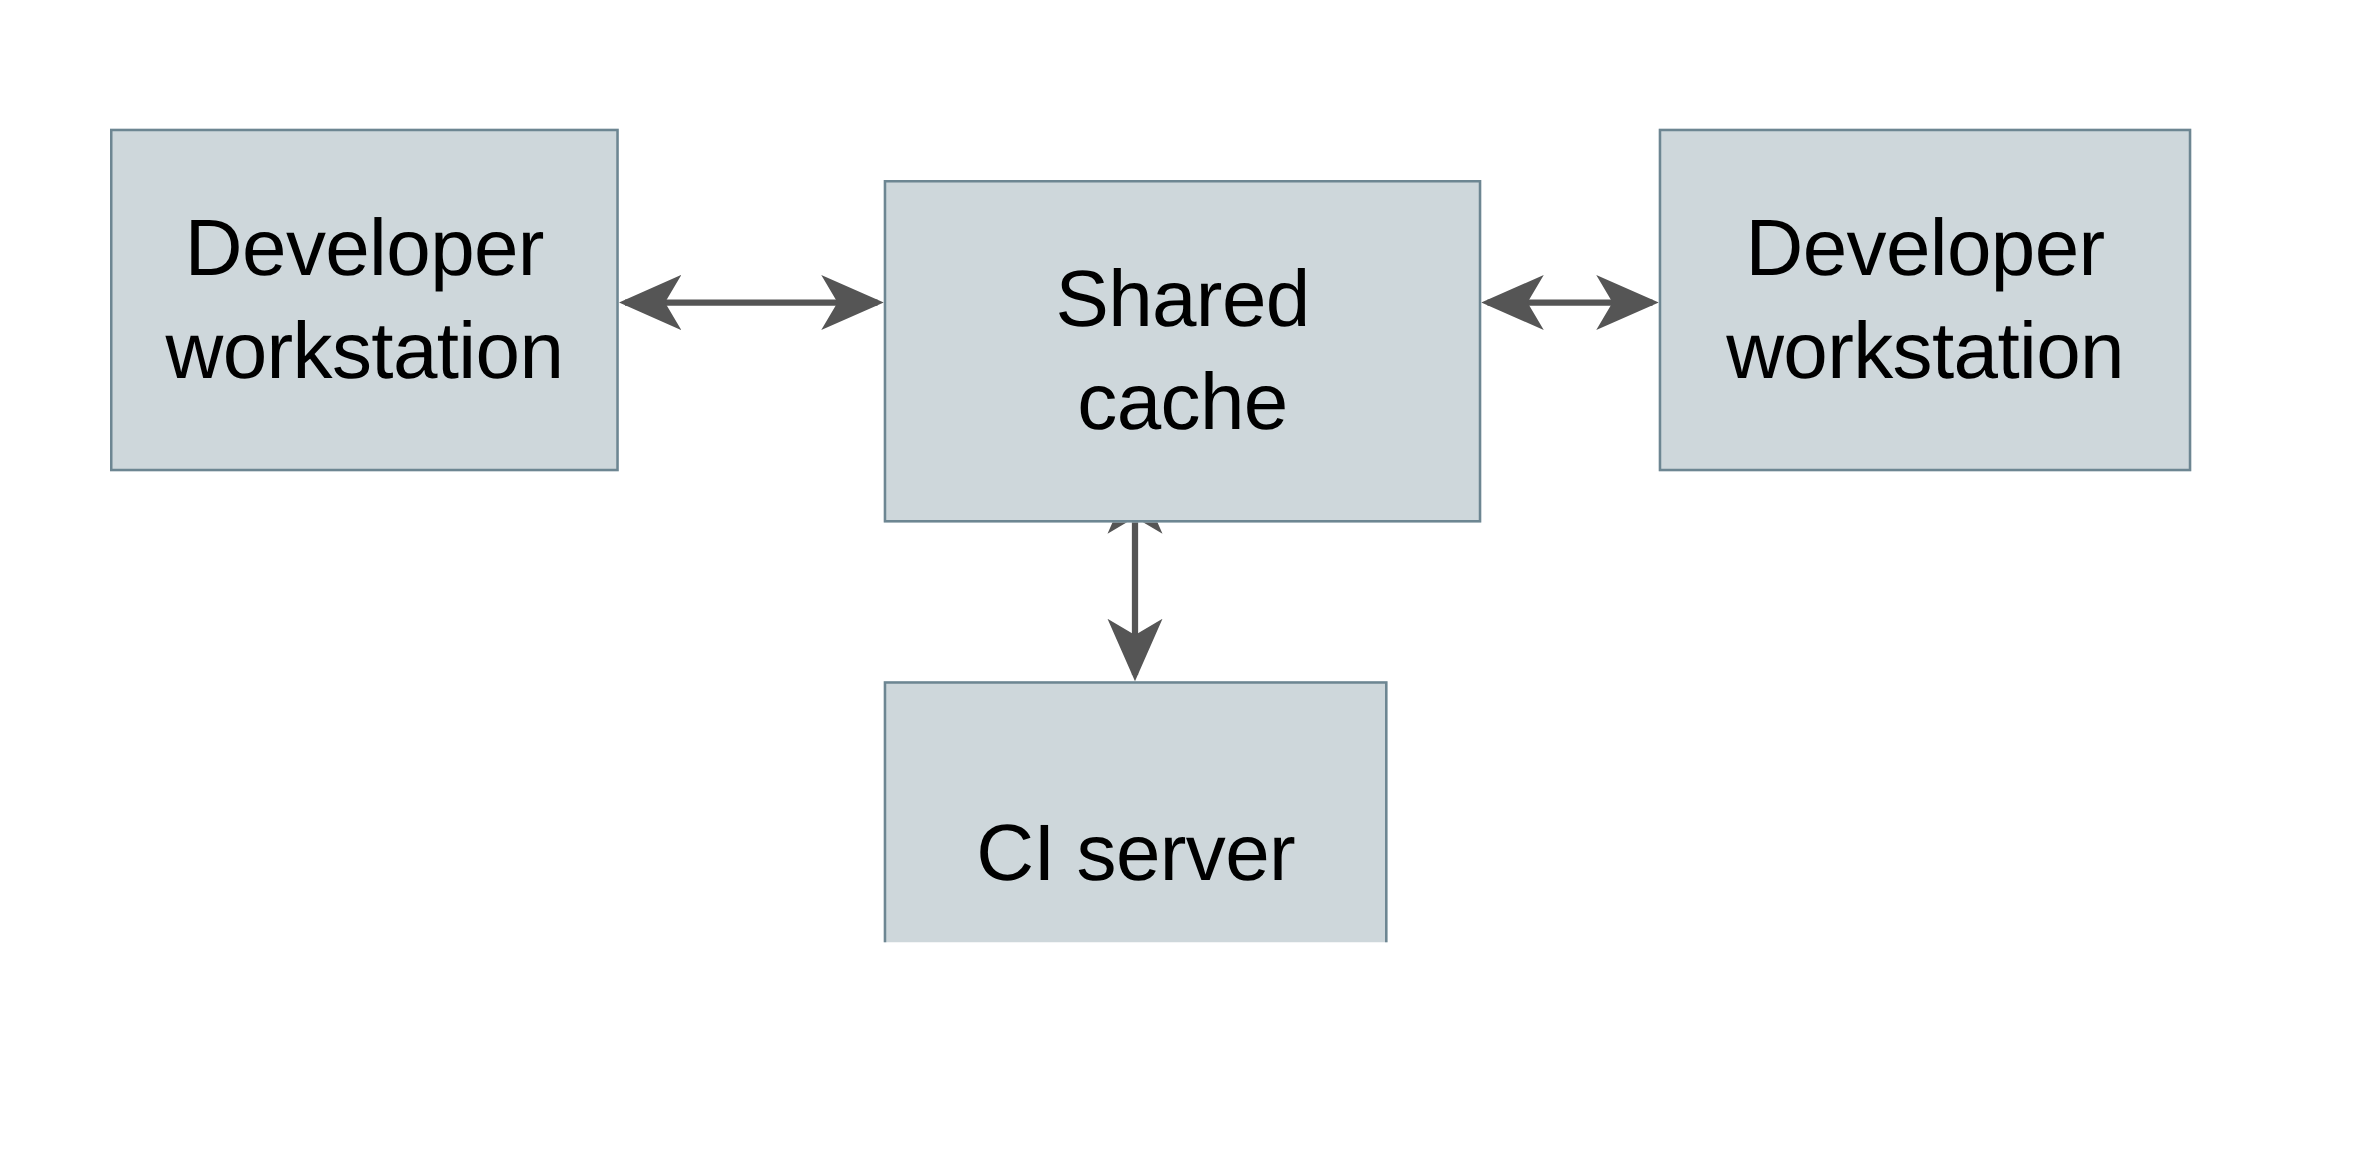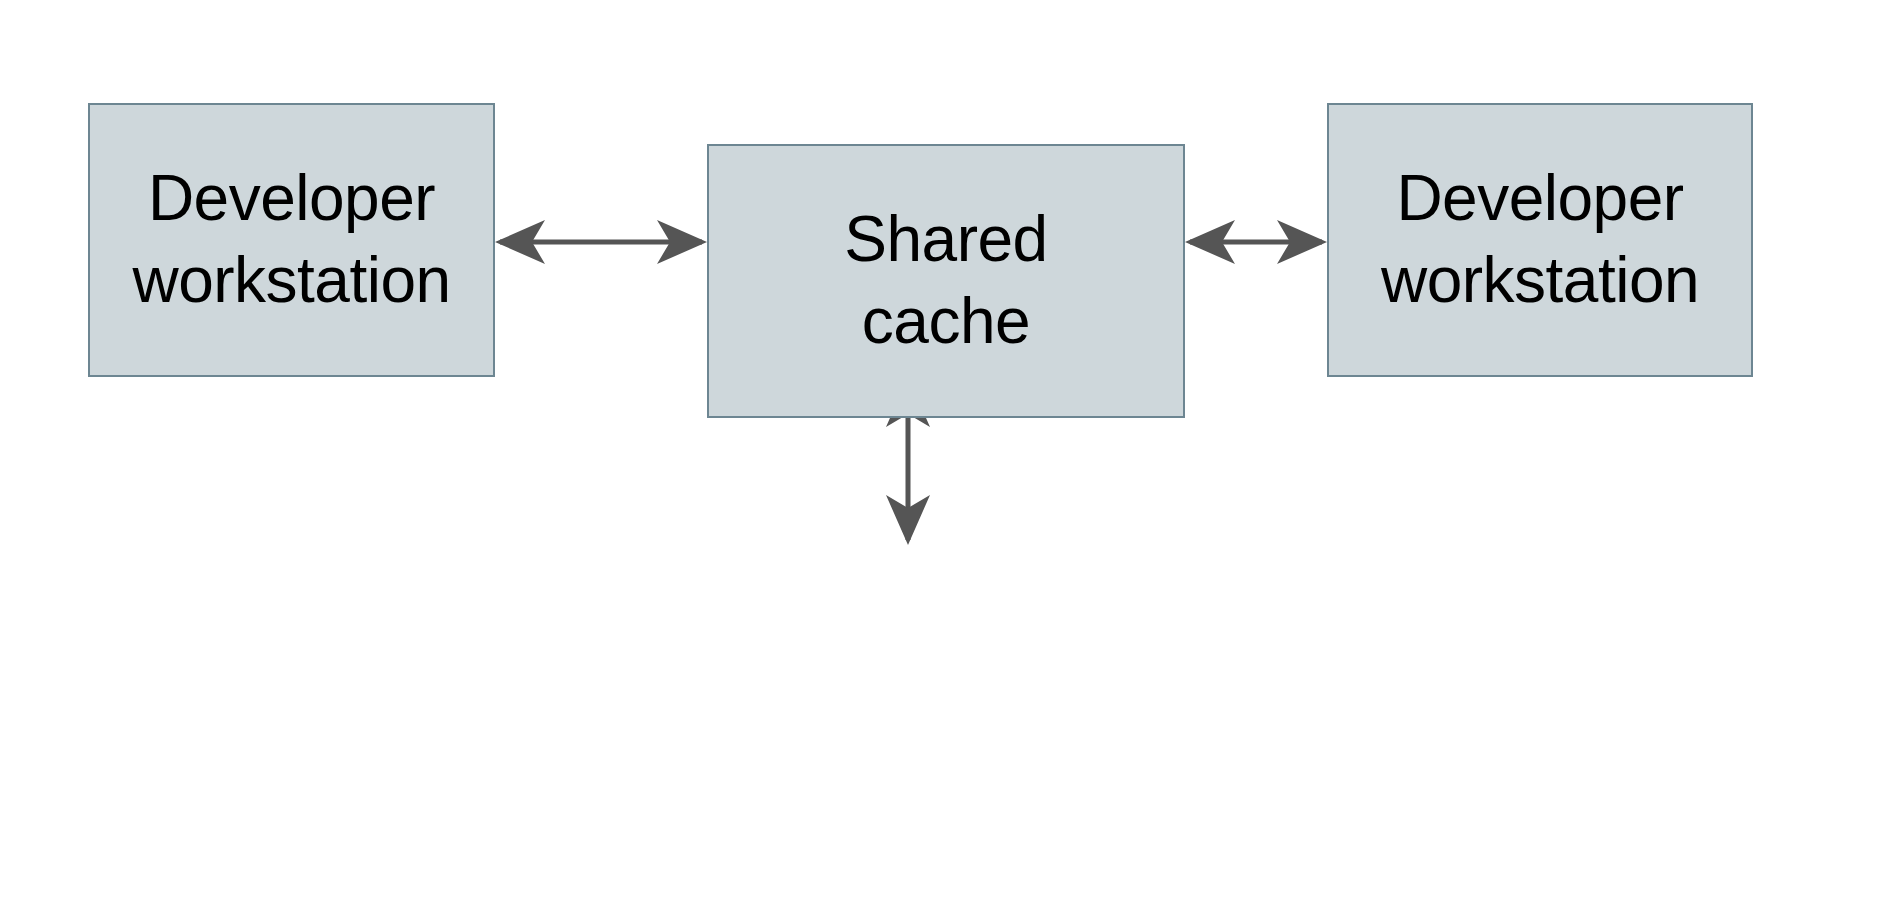--- a/index.html
+++ b/index.html
@@ -78,14 +78,17 @@
   <div class="node-box" id="node-shared">
     <span class="node-label">Shared
 cache</span>
   </div>
 
   <div class="node-box" id="node-dev-right">
     <span class="node-label">Developer
 workstation</span>
   </div>
 
+  <div class="node-box" id="node-ci">
+    <span class="node-label">CI server</span>
+  </div>
 
 </div>
 
 </body></html>

